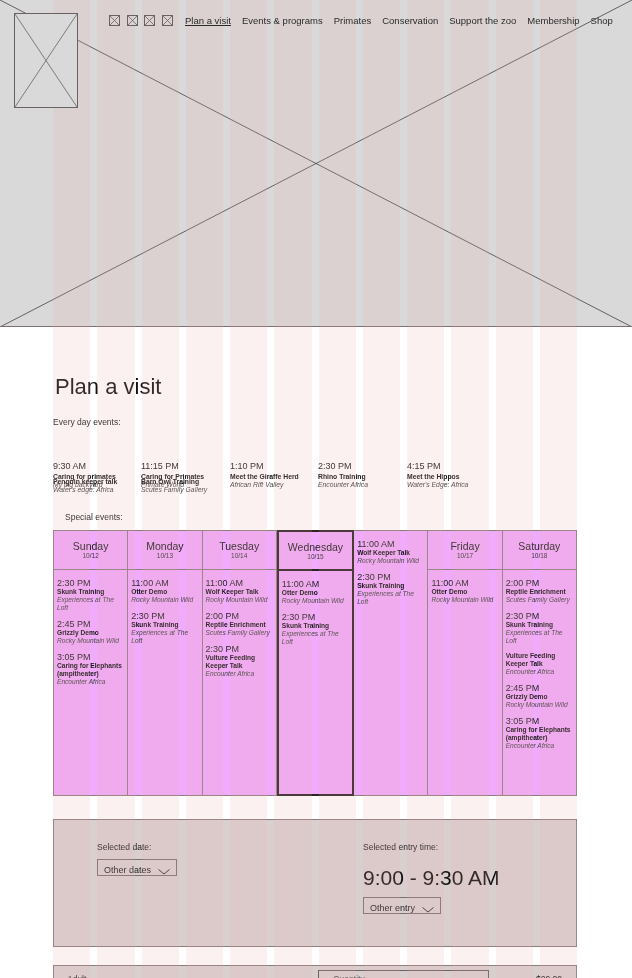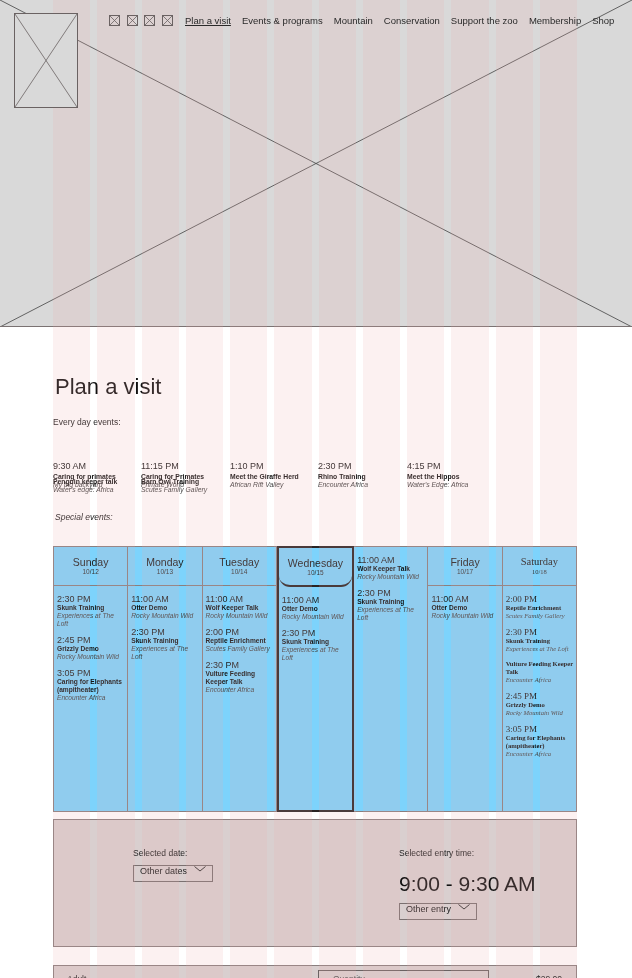--- a/index.html
+++ b/index.html
@@ -30,40 +30,40 @@
   .page-title { position: absolute; left: 2px; top: 47px; font-size: 22px; font-weight: normal; color: #111; }
   .section-label { position: absolute; font-size: 8.5px; color: #222; }
 
   .everyday { position: absolute; left: 0; top: 114px; width: 524px; }
   .ev { position: absolute; width: 90px; }
   .ev .t { font-size: 9px; color: #222; line-height: 11px; margin-top: 20px; }
   .ev .n { font-size: 6.8px; font-weight: bold; color: #111; line-height: 9px; white-space: nowrap; }
   .ev .l { font-size: 6.8px; font-style: italic; color: #444; line-height: 8px; white-space: nowrap; }
 
   
-  .calendar { position: absolute; left: 0; top: 219px; width: 524px; height: 266px; background: #7dd3fc; border: 1px solid #8a7f7f; display: flex; }
+  .calendar { position: absolute; left: 0; top: 203px; width: 524px; height: 266px; background: #f0abfc; border: 1px solid #8a7f7f; display: flex; }
   .day { flex: 1; border-right: 1px solid #8a7f7f; position: relative; }
-  .day:last-child { border-right: none; font-family: Liberation Serif, serif; }
+  .day:last-child { border-right: none; }
   .day.selected { border: 2px solid #2a2424; margin: -1px 0; }
   .day-head { height: 39px; border-bottom: 1px solid #8a7f7f; text-align: center; padding-top: 9px; }
-  .day.selected .day-head { border-bottom: 2px solid #2a2424; border-radius: 11px; }
+  .day.selected .day-head { border-bottom: 2px solid #2a2424; }
   .day-head .dn { font-size: 10.5px; color: #222; line-height: 12px; }
   .day-head .dd { font-size: 6.5px; color: #333; line-height: 8px; }
   .day-body { padding: 8px 3px 0 3px; }
   .cal-ev { margin-bottom: 7px; }
   .cal-ev .t { font-size: 9px; color: #222; line-height: 10px; }
   .cal-ev .n { font-size: 6.6px; font-weight: bold; color: #111; line-height: 8px; }
   .cal-ev .l { font-size: 6.6px; font-style: italic; color: #444; line-height: 8px; }
 
   
   .selection { position: absolute; left: 0; top: 492px; width: 524px; height: 128px; background: #d9cfcf; border: 1px solid #8a7f7f; }
-  .sel-col { position: absolute; top: 28px; margin-left: 36px; }
+  .sel-col { position: absolute; top: 22px; }
   .sel-label { font-size: 8.5px; color: #222; }
   .sel-value { font-size: 21px; color: #111; margin-top: 14px; white-space: nowrap; }
-  .dropdown { margin-top: 7px; display: inline-flex; align-items: flex-start; height: 17px; border: 1px solid #7a7070; padding: 0 6px; font-size: 9px; color: #222; background: transparent; cursor: pointer; }
+  .dropdown { margin-top: 7px; display: inline-flex; align-items: flex-end; height: 17px; border: 1px solid #7a7070; padding: 0 6px; font-size: 9px; color: #222; background: transparent; cursor: pointer; }
   .dropdown svg { margin-left: 7px; }
 
   
   .ticket { position: absolute; left: 0; top: 638px; width: 524px; height: 40px; background: #d9cfcf; border: 1px solid #8a7f7f; }
   .ticket .type { position: absolute; left: 13px; top: 8px; font-size: 8.5px; color: #222; }
   .ticket .qty { position: absolute; left: 264px; top: 4px; width: 171px; height: 24px; border: 1px solid #6a6262; padding: 3px 0 0 14px; font-size: 8.5px; color: #555; }
   .ticket .price { position: absolute; right: 14px; top: 8px; font-size: 8.5px; color: #222; }
 </style>
 </head>
 <body>
@@ -103,21 +103,21 @@
     </span>
   <span class="ico-box">
       <svg width="9" height="9">
         <line x1="0" y1="0" x2="9" y2="9" stroke="#6a6262" stroke-width="0.8"></line>
         <line x1="9" y1="0" x2="0" y2="9" stroke="#6a6262" stroke-width="0.8"></line>
       </svg>
     </span>
   <span class="ico-gap"></span>
   <a class="link active">Plan a visit</a>
   <a class="link">Events &amp; programs</a>
-  <a class="link">Mountain</a>
+  <a class="link">Primates</a>
   <a class="link">Conservation</a>
   <a class="link">Support the zoo</a>
   <a class="link">Membership</a>
   <a class="link" style="margin-right:16px">Shop</a>
   <svg class="search" width="12" height="12" viewBox="0 0 12 12">
     <circle cx="5" cy="5" r="3.6" fill="none" stroke="#2a2a2a" stroke-width="1.1"></circle>
     <line x1="7.6" y1="7.6" x2="10.5" y2="10.5" stroke="#2a2a2a" stroke-width="1.1"></line>
   </svg>
 </nav>
 
@@ -155,21 +155,21 @@
     <div class="ev" style="left:0; top:36px;">
       <div class="n">Penguin keeper talk</div>
       <div class="l">Water's edge: Africa</div>
     </div>
     <div class="ev" style="left:88px; top:36px;">
       <div class="n">Barn Owl Training</div>
       <div class="l">Scutes Family Gallery</div>
     </div>
   </div>
 
-  <div class="section-label" style="left:2px; top:185px;font-style:italic;">Special events:</div>
+  <div class="section-label" style="left:12px; top:185px;">Special events:</div>
 
   <div class="calendar">
     <div class="day">
       <div class="day-head">
         <div class="dn">Sunday</div>
         <div class="dd">10/12</div>
       </div>
       <div class="day-body">
         <div class="cal-ev">
             <div class="t">2:30 PM</div>

